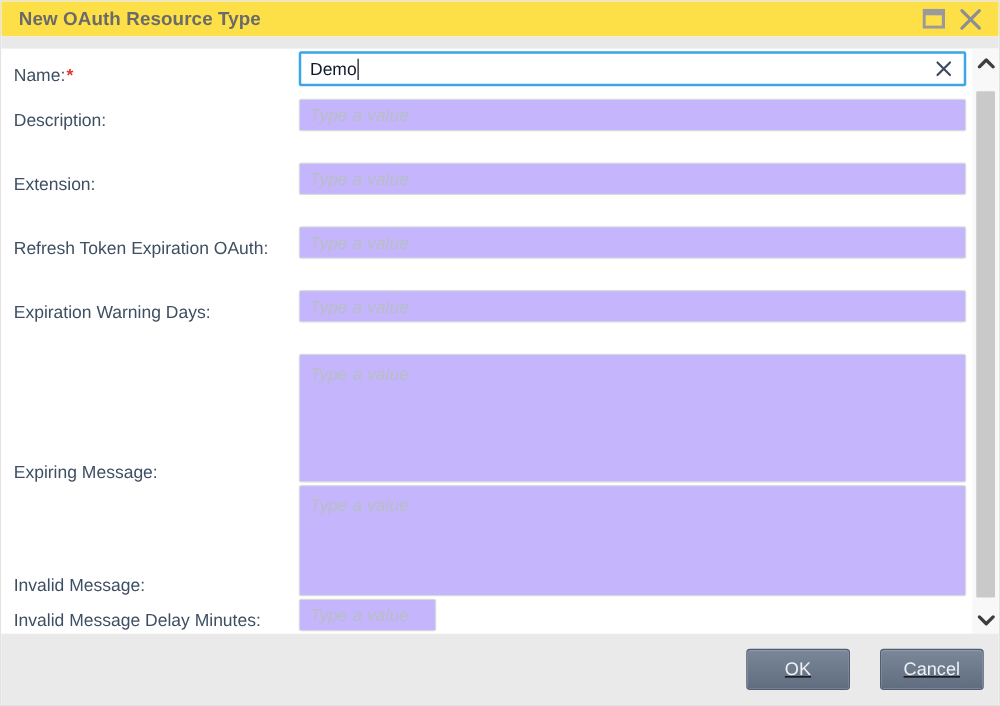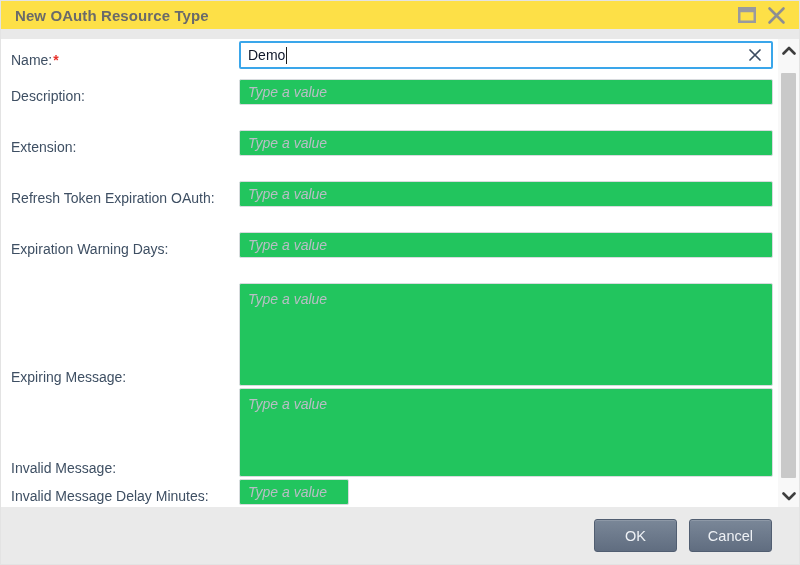--- a/index.html
+++ b/index.html
@@ -60,21 +60,21 @@
     padding-top: 5px;
     line-height: 18px;
   }
   .req { color: #e8312a; font-weight: 700; margin-left: 1px; }
   .field-col { flex: 1; }
 
   .txt-input, .txt-area {
     width: 534px;
     border: 1px solid #d8dbde;
     border-radius: 2px;
-    background: #22c55e;
+    background: #c4b5fd;
     font-family: "Liberation Sans", "DejaVu Sans", sans-serif;
     font-size: 14px;
     color: #2a3846;
     padding: 0 8px;
     outline: none;
     display: block;
   }
   .txt-input { height: 26px; }
   .txt-input::placeholder, .txt-area::placeholder {
     color: #b9bec5;
@@ -145,22 +145,23 @@
 
   
   .dlg-footer {
     position: absolute;
     left: 0; right: 0; bottom: 0;
     height: 57px;
     background: #eaeaea;
     display: flex;
     align-items: center;
     justify-content: flex-end;
-    padding-right: 27px;
-    gap: 12px;
+    padding-right: 12px;
+    gap: 24px;
+    text-decoration: underline;
   }
   .btn {
     height: 33px;
     min-width: 83px;
     padding: 0 18px;
     background: linear-gradient(#7a8798, #606d80);
     border: 1px solid #515e71;
     border-radius: 3px;
     color: #eef1f5;
     font-family: "Liberation Sans", "DejaVu Sans", sans-serif;

